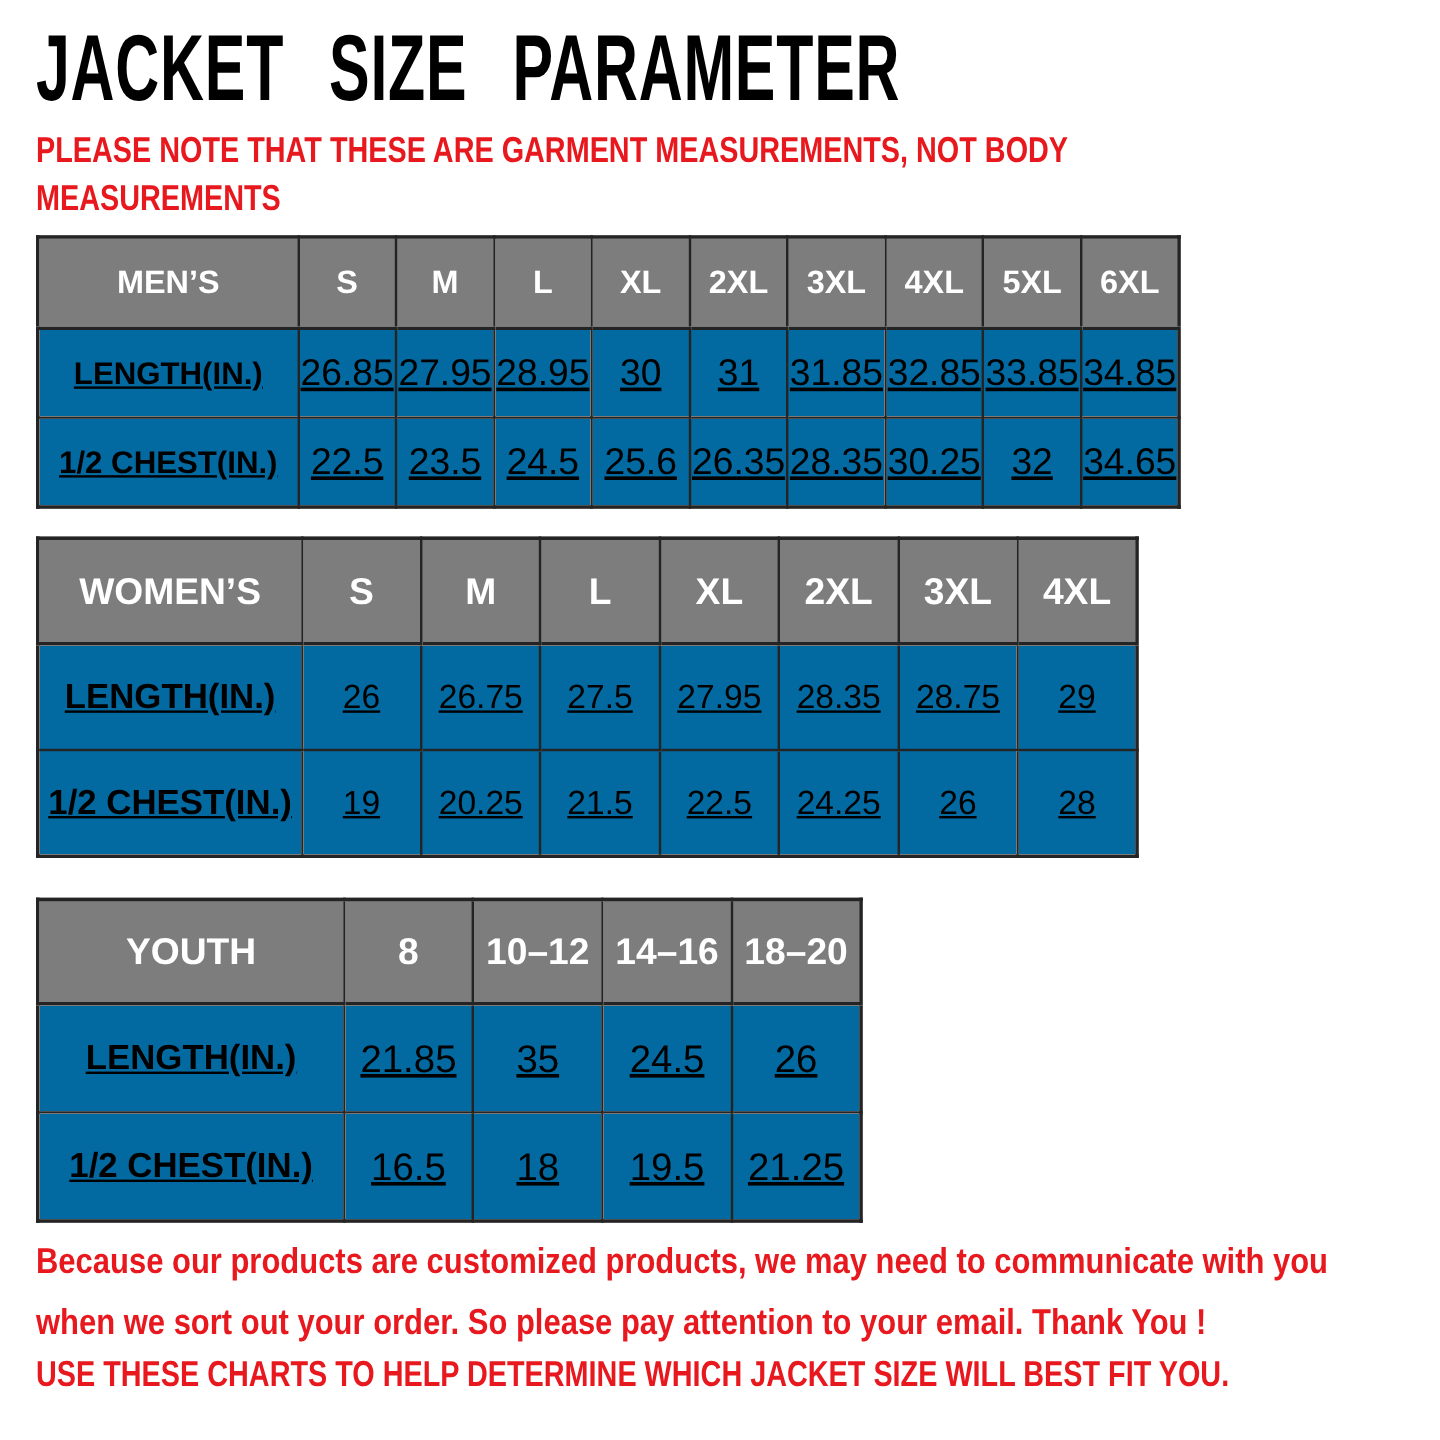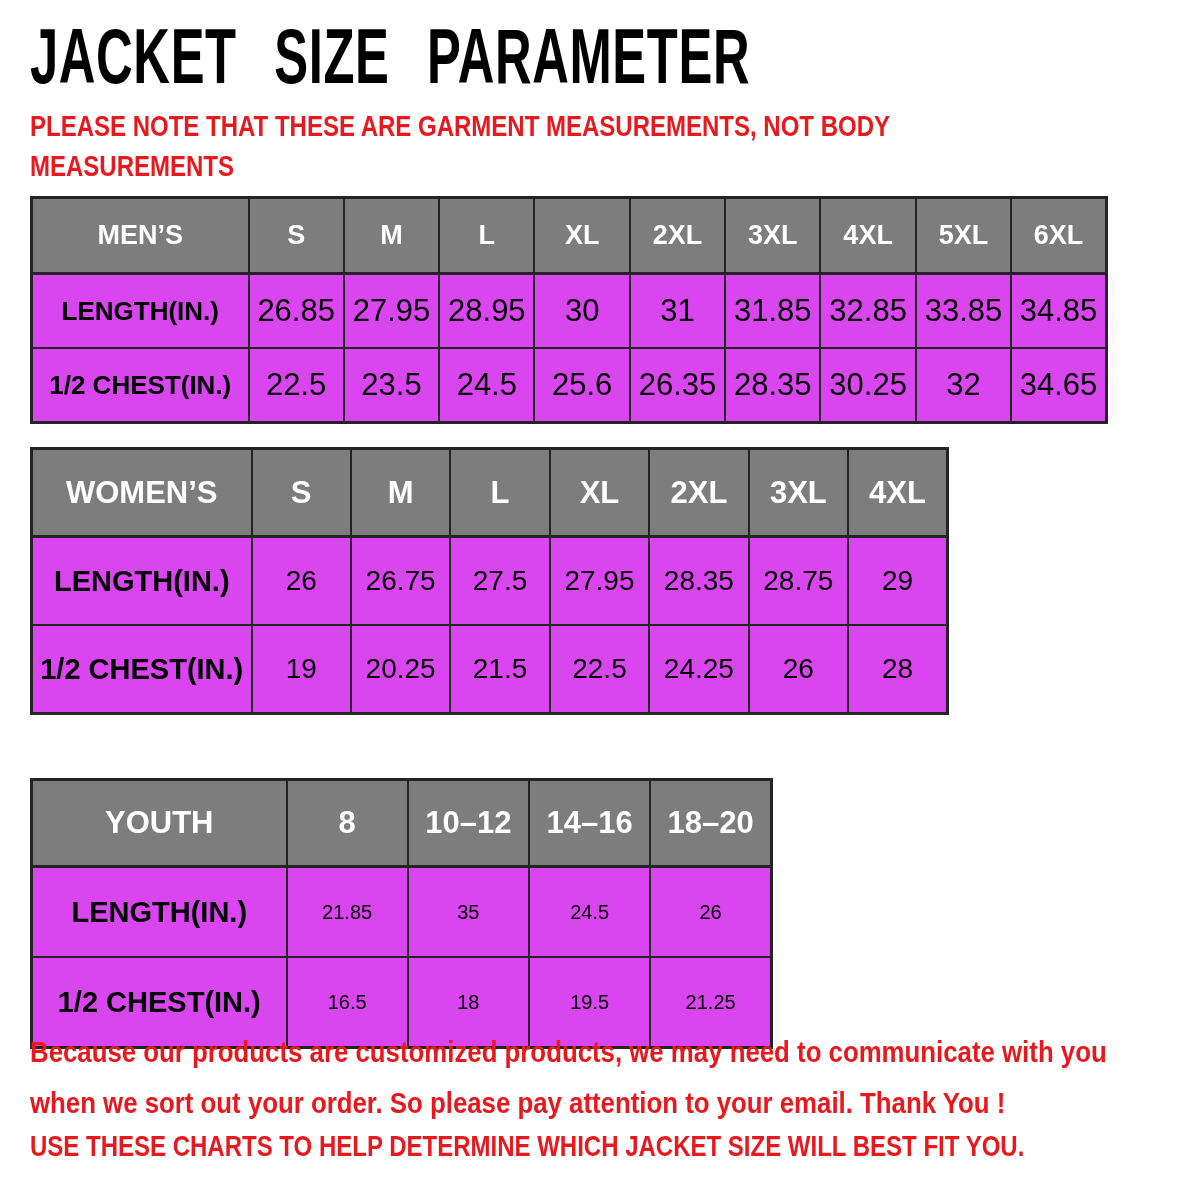--- a/index.html
+++ b/index.html
@@ -31,39 +31,39 @@
     border:3px solid var(--border);
   }
   .size-table th,.size-table td{
     border:2px solid var(--border);text-align:center;vertical-align:middle;
     padding:0;overflow:hidden;white-space:nowrap;
   }
   .size-table th{
     background:var(--header-bg);color:var(--header-text);font-weight:700;
     border-bottom-width:3px;
   }
-  .size-table td{background:#d946ef;color:var(--ink);}
+  .size-table td{background:#0369a1;color:var(--ink);text-decoration:underline;}
   .size-table td.row-label{font-weight:700;}
 
-  .tbl-mens{top:196px;width:1078px;}
+  .tbl-mens{top:196px;width:954px;}
   .tbl-mens .col-label{width:217px;}
   .tbl-mens th{height:73px;font-size:27px;}
   .tbl-mens td{height:72px;font-size:31px;}
   .tbl-mens td.row-label{font-size:26px;}
 
   .tbl-womens{top:447px;width:919px;}
   .tbl-womens .col-label{width:220px;}
   .tbl-womens th{height:85px;font-size:31px;}
   .tbl-womens td{height:86px;font-size:28px;}
   .tbl-womens td.row-label{font-size:29px;}
 
-  .tbl-youth{top:778px;width:743px;}
+  .tbl-youth{top:748px;width:689px;}
   .tbl-youth .col-label{width:255px;}
   .tbl-youth th{height:84px;font-size:31px;}
-  .tbl-youth td{height:88px;font-size:20px;}
+  .tbl-youth td{height:88px;font-size:32px;}
   .tbl-youth td.row-label{font-size:29px;}
 
   .footer1{
     position:absolute;left:30px;top:1026px;margin:0;
     width:1280px;color:var(--accent);
     font-size:30px;font-weight:700;line-height:1.7;
     transform:scaleX(0.86);transform-origin:left top;
   }
   .footer2{
     position:absolute;left:30px;top:1126px;margin:0;

